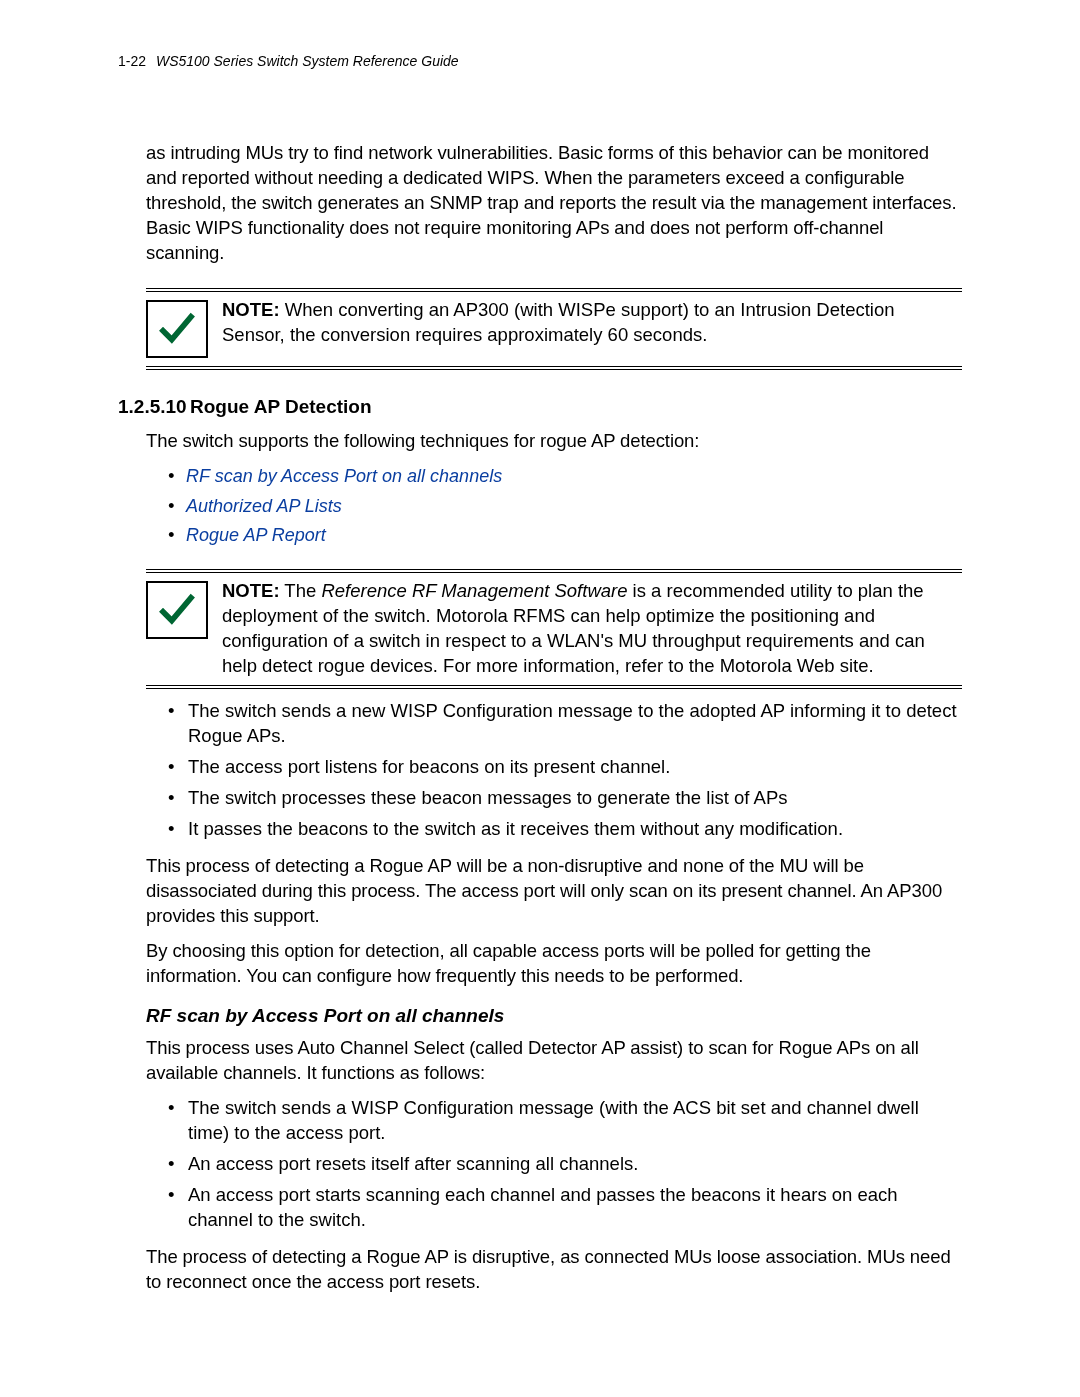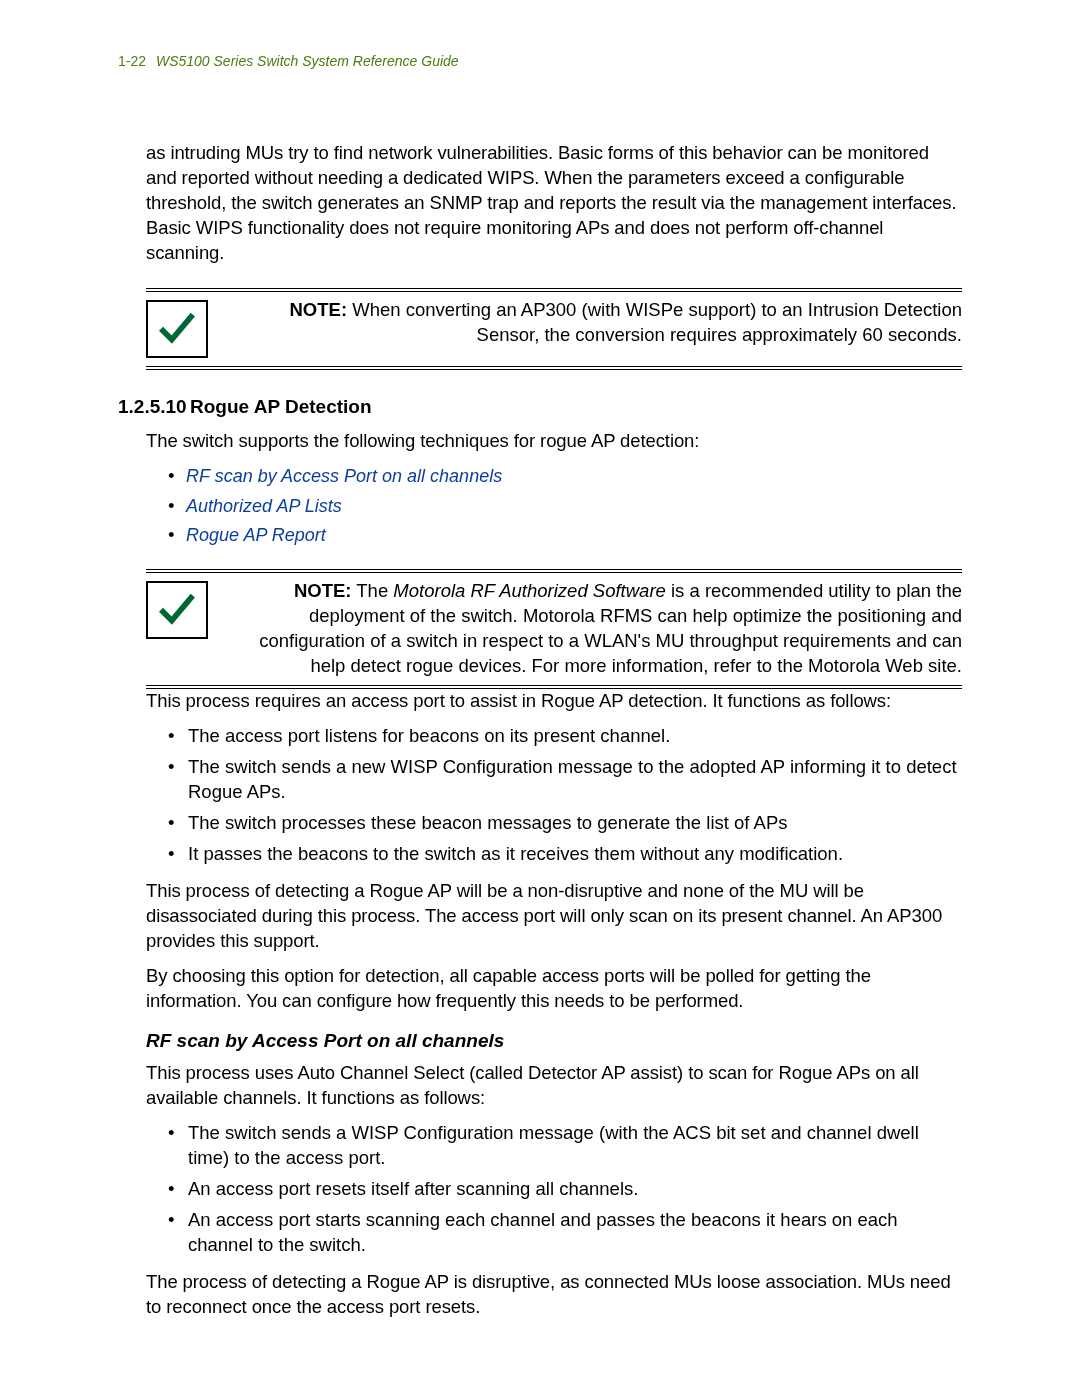--- a/index.html
+++ b/index.html
@@ -11,21 +11,21 @@
     height: 1397px;
     position: relative;
     font-size: 18.5px;
     line-height: 1.35;
   }
   .page {
     padding: 52px 118px 60px 118px;
   }
   .header {
     font-size: 14px;
-    color: #4d7c0f;
+    color: #000000;
     margin-bottom: 70px;
   }
   .header .pg {
     font-style: normal;
   }
   .header .title {
     font-style: italic;
     margin-left: 6px;
   }
   .body-indent {
@@ -37,21 +37,20 @@
     letter-spacing: -0.1px;
   }
   .note-block {
     margin-top: 22px;
     border-top: 4px double #000;
     border-bottom: 4px double #000;
     padding: 6px 0 6px 0;
     display: flex;
     align-items: flex-start;
     column-gap: 14px;
-    text-align: right;
   }
   .note-block .icon-box {
     width: 62px;
     height: 58px;
     border: 2px solid #000;
     display: flex;
     align-items: center;
     justify-content: center;
     flex: none;
     margin-top: 2px;
@@ -155,30 +154,29 @@
       <li><span>Rogue AP Report</span></li>
     </ul>
 
     <div class="note-block">
       <div class="icon-box">
         <svg viewBox="0 0 24 24">
             <path d="M4 13 L9 18 L20 5" stroke="#006633" stroke-width="3.2" fill="none" stroke-linecap="square"></path>
           </svg>
       </div>
       <div class="note-text">
-        <strong>NOTE:</strong><span> The </span><em>Motorola RF Authorized Software</em><span> is a recommended utility to plan the deployment of the switch. Motorola RFMS can help optimize the positioning and configuration of a switch in respect to a WLAN's MU throughput requirements and can help detect rogue devices. For more information, refer to the Motorola Web site.</span>
+        <strong>NOTE:</strong><span> The </span><em>Reference RF Management Software</em><span> is a recommended utility to plan the deployment of the switch. Motorola RFMS can help optimize the positioning and configuration of a switch in respect to a WLAN's MU throughput requirements and can help detect rogue devices. For more information, refer to the Motorola Web site.</span>
       </div>
     </div>
 
 
-    <p class="body">This process requires an access port to assist in Rogue AP detection. It functions as follows:</p>
 
     <ul class="bullets">
+      <li>The switch sends a new WISP Configuration message to the adopted AP informing it to detect Rogue APs.</li>
       <li>The access port listens for beacons on its present channel.</li>
-      <li>The switch sends a new WISP Configuration message to the adopted AP informing it to detect Rogue APs.</li>
       <li>The switch processes these beacon messages to generate the list of APs</li>
       <li>It passes the beacons to the switch as it receives them without any modification.</li>
     </ul>
 
     <p class="body">This process of detecting a Rogue AP will be a non-disruptive and none of the MU will be disassociated during this process. The access port will only scan on its present channel. An AP300 provides this support.</p>
 
     <p class="body">By choosing this option for detection, all capable access ports will be polled for getting the information. You can configure how frequently this needs to be performed.</p>
 
     <p class="subhead">RF scan by Access Port on all channels</p>
 

